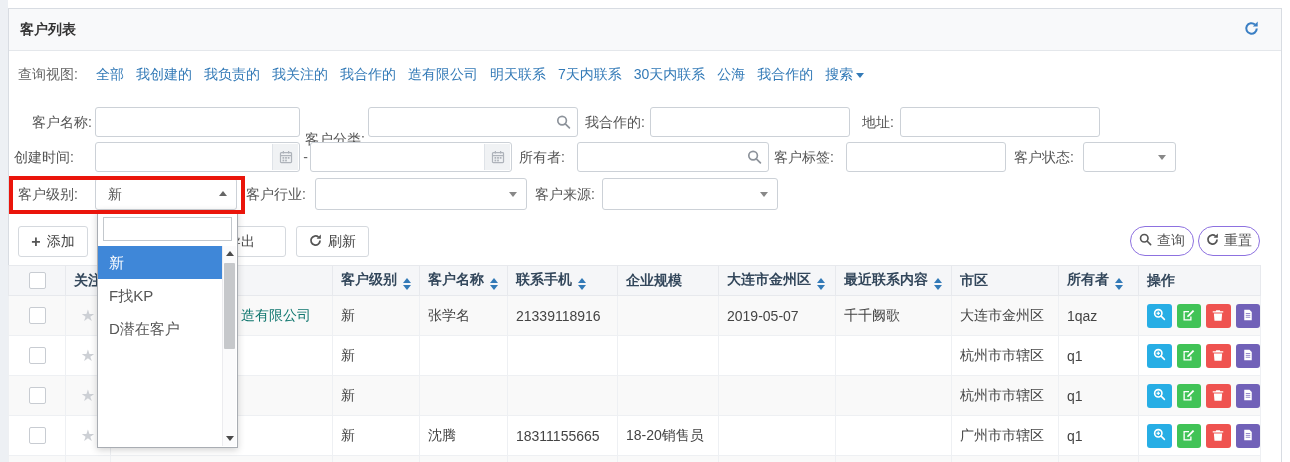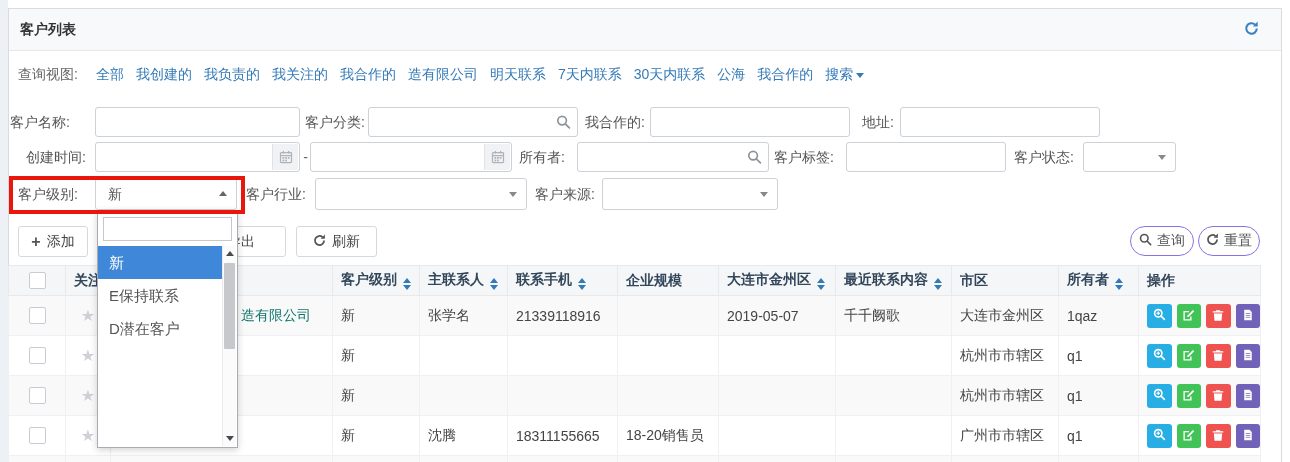--- a/index.html
+++ b/index.html
@@ -98,38 +98,38 @@
     <a>我合作的</a>
     <a>造有限公司</a>
     <a>明天联系</a>
     <a>7天内联系</a>
     <a>30天内联系</a>
     <a>公海</a>
     <a>我合作的</a>
     <a><span>搜索</span><span class="caret-down-blue"></span></a>
   </div>
 
-  <span class="flabel" style="left:10px;top:107px">客户名称:</span>
+  <span class="flabel" style="left:32px;top:107px">客户名称:</span>
   <div class="finput" style="left:95px;top:107px;width:205px"><input style=""></div>
-  <span class="flabel" style="left:305px;top:107px">客户分类:</span>
+  <span class="flabel" style="left:305px;top:124px">客户分类:</span>
   <div class="finput" style="left:368px;top:107px;width:210px">
     <input style="">
     <span class="icon-right">
         <svg viewBox="0 0 16 16" width="15" height="15">
           <circle cx="6.5" cy="6.5" r="4.6" fill="none" stroke="#8d939b" stroke-width="1.8"></circle>
           <line x1="10.2" y1="10.2" x2="14.3" y2="14.3" stroke="#8d939b" stroke-width="1.8" stroke-linecap="round"></line>
         </svg>
       </span>
   </div>
   <span class="flabel" style="left:585px;top:107px">我合作的:</span>
   <div class="finput" style="left:650px;top:107px;width:200px"><input style=""></div>
   <span class="flabel" style="left:862px;top:107px">地址:</span>
   <div class="finput" style="left:900px;top:107px;width:200px"><input style=""></div>
 
-  <span class="flabel" style="left:26px;top:142px">创建时间:</span>
+  <span class="flabel" style="left:14px;top:142px">创建时间:</span>
   <div class="finput" style="left:95px;top:142px;width:205px">
     <input style="padding-right: 30px;">
     <span class="addon">
         <svg viewBox="0 0 16 16" width="14" height="14">
           <g stroke="#aeb3ba" stroke-width="1.4" fill="none">
             <rect x="1.7" y="3" width="12.6" height="11.3" rx="1"></rect>
             <line x1="1.7" y1="6.4" x2="14.3" y2="6.4"></line>
             <line x1="5" y1="1.2" x2="5" y2="4"></line>
             <line x1="11" y1="1.2" x2="11" y2="4"></line>
           </g>
@@ -195,21 +195,21 @@
       <span class="caret-down"></span>
     </div>
 
   <div class="tbtn" style="left:18px;top:226px;width:70px">
     <span class="plus-glyph">+</span>
     <span>添加</span>
   </div>
   <div class="tbtn" style="left:196px;top:226px;width:90px">
     <span>导出</span>
   </div>
-  <div class="tbtn" style="left:296px;top:226px;width:81px">
+  <div class="tbtn" style="left:296px;top:226px;width:73px">
     <span><svg viewBox="0 0 16 16" width="13" height="13">
           <path d="M13.6 8a5.6 5.6 0 1 1-1.9-4.2" fill="none" stroke="#555" stroke-width="2.2"></path>
           <path d="M14.6 0.6v5.2h-5.2z" fill="#555"></path>
         </svg></span>
     <span>刷新</span>
   </div>
   <div class="pill" style="left:1130px;top:226px;width:64px">
     <span><svg viewBox="0 0 16 16" width="13" height="13">
           <circle cx="6.5" cy="6.5" r="4.6" fill="none" stroke="#555" stroke-width="2"></circle>
           <line x1="10.2" y1="10.2" x2="14.3" y2="14.3" stroke="#555" stroke-width="2" stroke-linecap="round"></line>
@@ -244,21 +244,21 @@
         <tr>
           <th class="center">
               <div class="cb"></div>
             </th>
           <th>关注</th>
           <th></th>
           <th><span>客户级别</span><span class="sort">
                 <span class="up"></span>
                 <span class="dn"></span>
               </span></th>
-          <th><span>主联系人</span><span class="sort">
+          <th><span>客户名称</span><span class="sort">
                 <span class="up"></span>
                 <span class="dn"></span>
               </span></th>
           <th><span>联系手机</span><span class="sort">
                 <span class="up"></span>
                 <span class="dn"></span>
               </span></th>
           <th>企业规模</th>
           <th><span>大连市金州区</span><span class="sort">
                 <span class="up"></span>
@@ -492,21 +492,21 @@
             <td></td>
         </tr>
       </tbody>
     </table>
   </div>
 
   <div class="ddl">
     <div class="ddl-search"><input style=""></div>
     <div class="ddl-list">
       <div class="opt selected">新</div>
-      <div class="opt">E保持联系</div>
+      <div class="opt">F找KP</div>
       <div class="opt">D潜在客户</div>
     </div>
     <div class="ddl-scroll">
       <div class="scr-btn scr-up">
           <span class="tri-up"></span>
         </div>
       <div class="scr-thumb"></div>
       <div class="scr-btn scr-dn">
           <span class="tri-dn"></span>
         </div>

